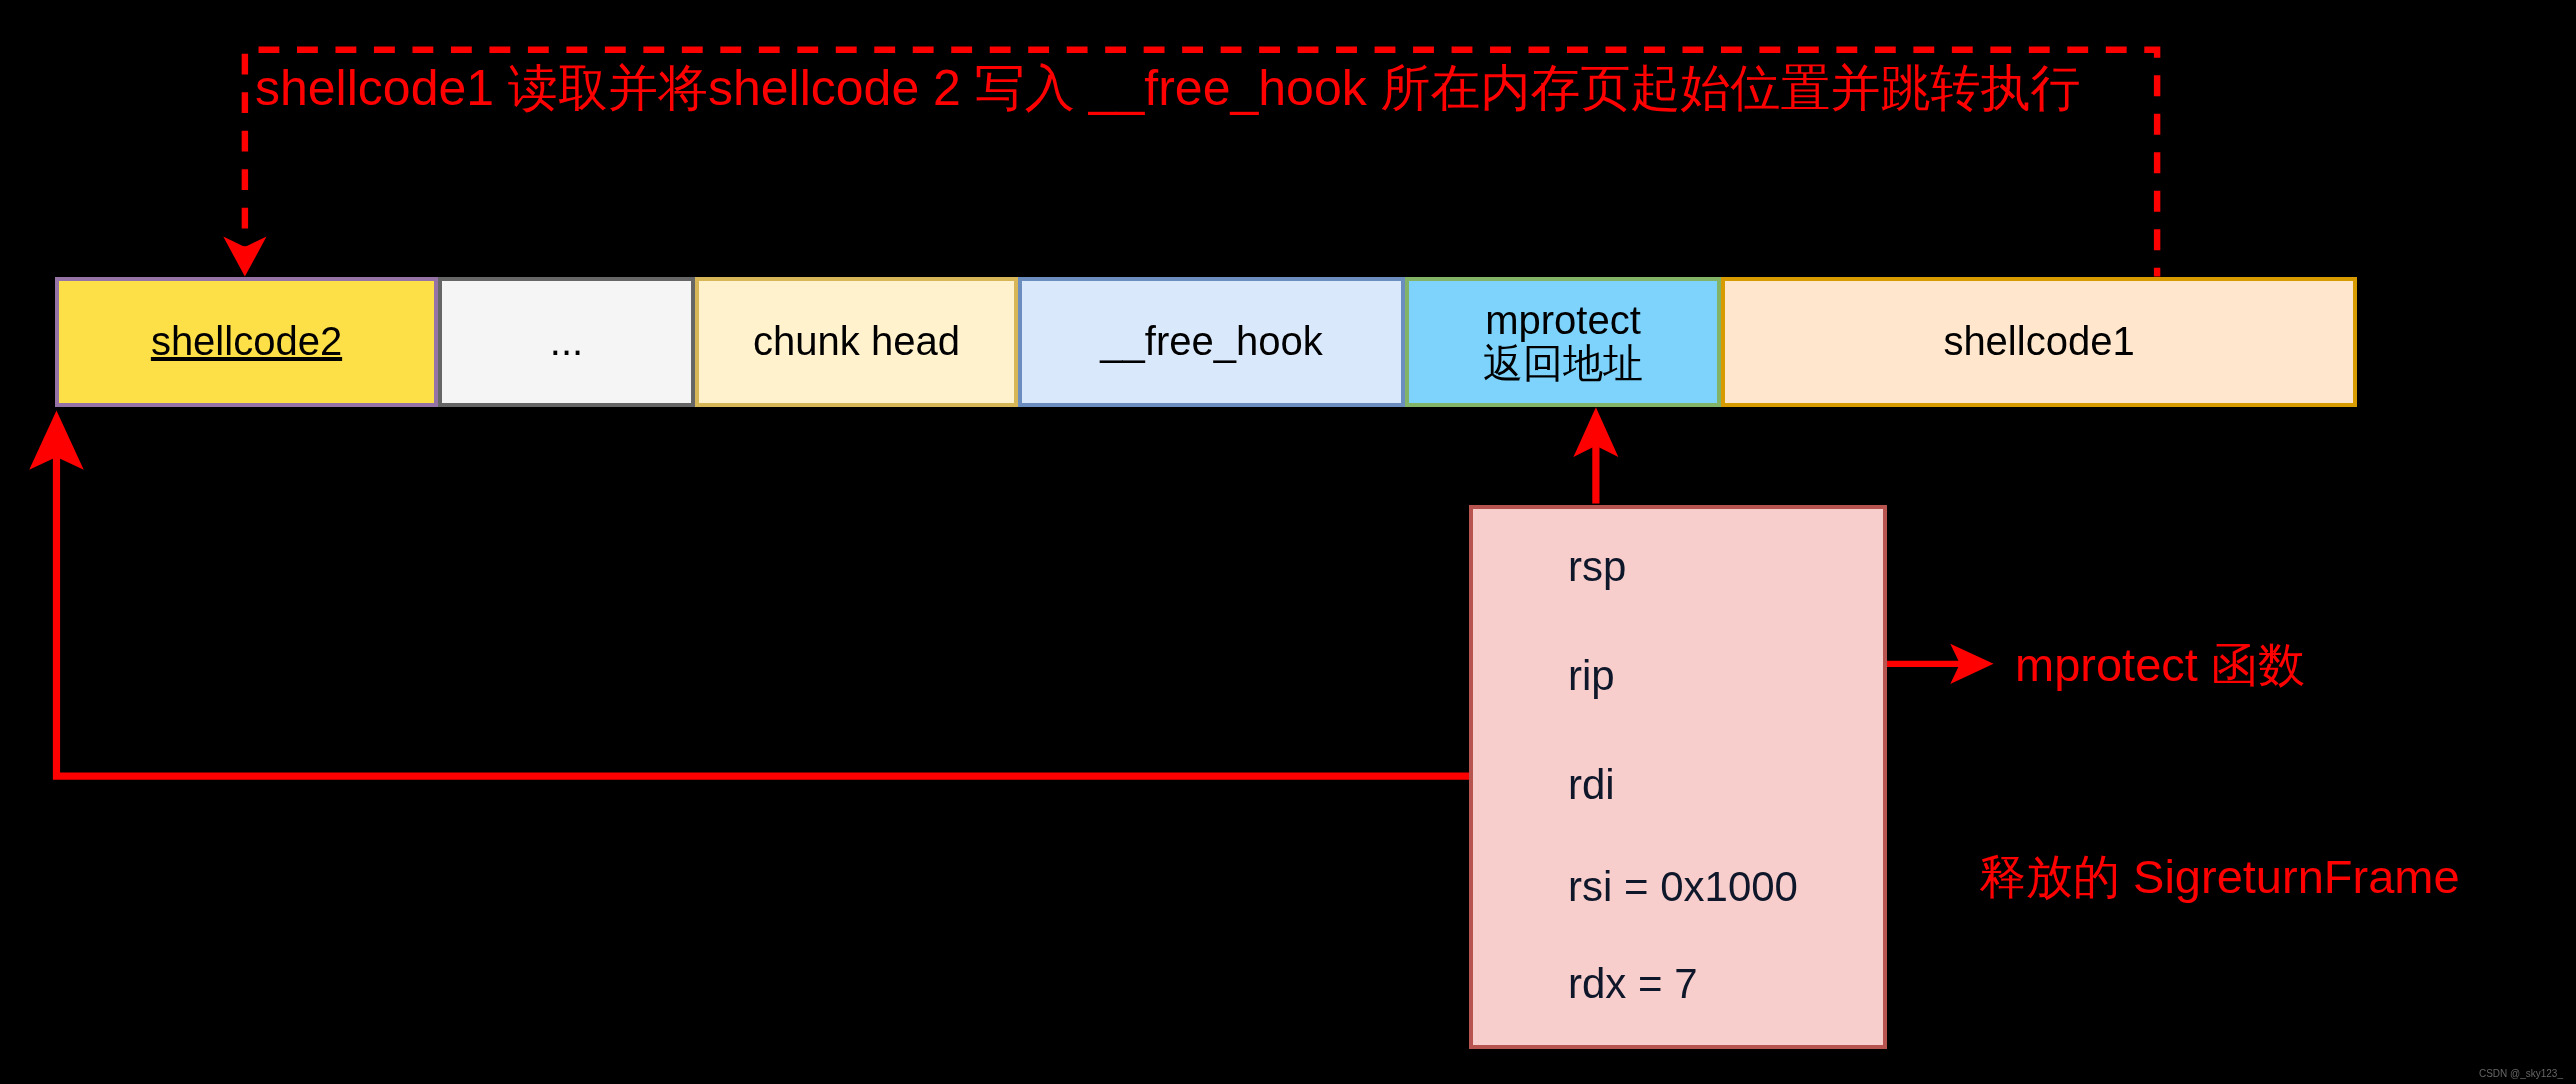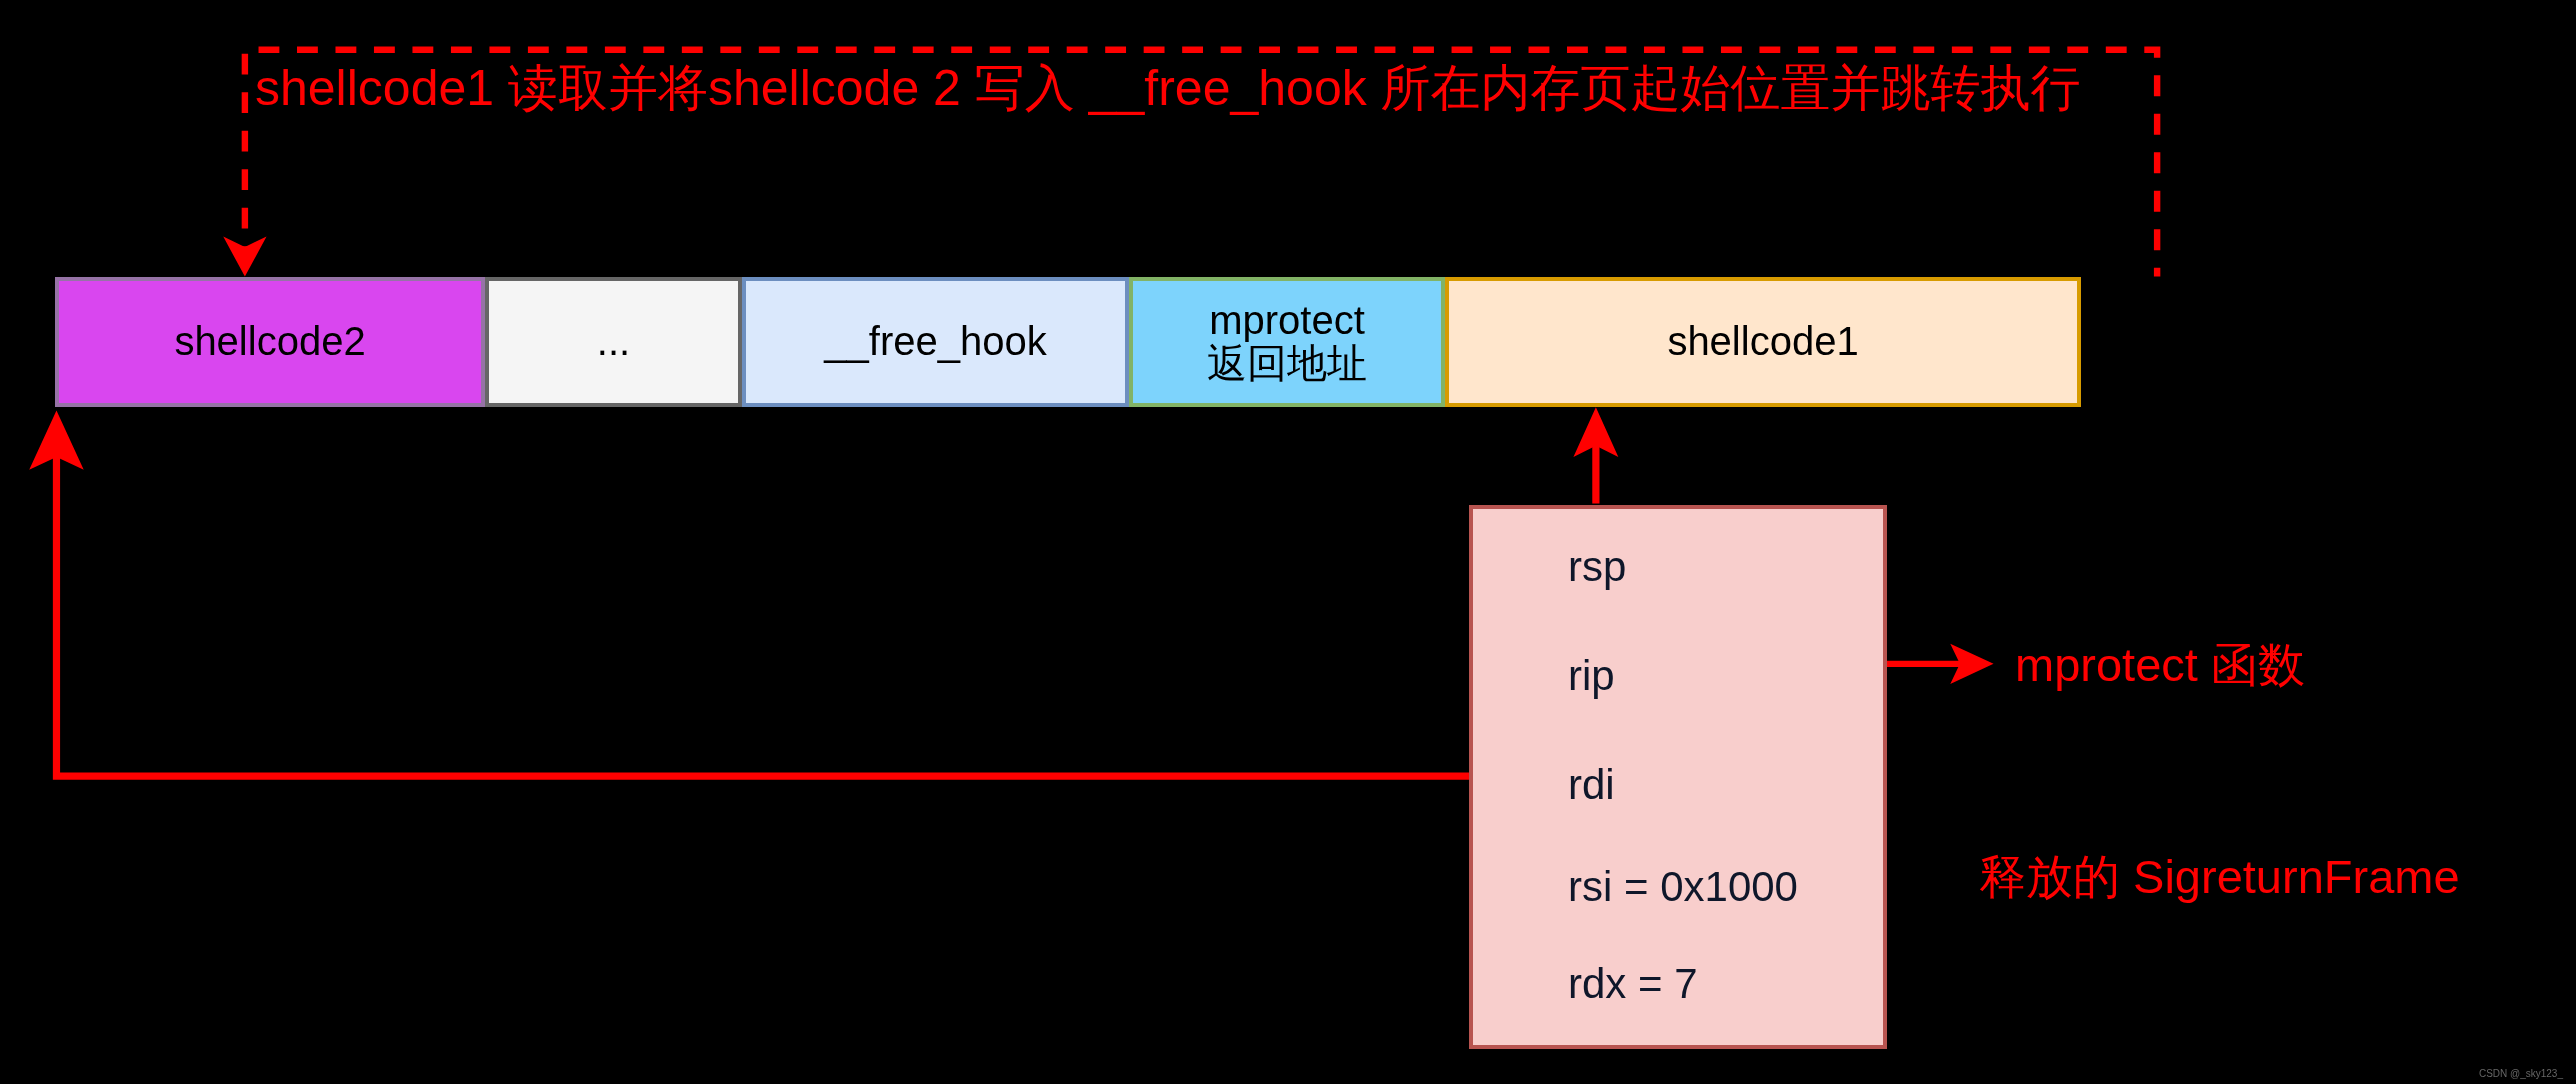--- a/index.html
+++ b/index.html
@@ -135,22 +135,23 @@
 
     <g>
       <path d="M 1905 968 L 70 968 L 70 565" fill="none" stroke="#ff0000" stroke-width="9"></path>
       <path d="M 70 512 L 36 586 L 70 570 L 104 586 Z" fill="#ff0000"></path>
     </g>
   </svg>
 
   <div id="annotation-text">shellcode1 读取并将shellcode 2 写入 __free_hook 所在内存页起始位置并跳转执行</div>
 
   <div id="memory-row">
-    <div class="mem-block" style="width: 430px; background: #d946ef; border-color: rgb(150, 115, 166);">shellcode2</div>
+    <div class="mem-block" style="width: 383px; background: #fde047; border-color: rgb(150, 115, 166); text-decoration: underline;">shellcode2</div>
     <div class="mem-block" style="width: 257px; background: rgb(245, 245, 245); border-color: rgb(102, 102, 102);">...</div>
+    <div class="mem-block" style="width: 323px; background: rgb(255, 242, 204); border-color: rgb(214, 182, 86);">chunk head</div>
     <div class="mem-block" style="width: 387px; background: rgb(218, 232, 252); border-color: rgb(108, 142, 191);">__free_hook</div>
     <div class="mem-block" style="width: 316px; background: #7dd3fc; border-color: rgb(130, 179, 102);">mprotect
 返回地址</div>
     <div class="mem-block" style="width: 636px; background: rgb(255, 230, 204); border-color: rgb(215, 155, 0);">shellcode1</div>
   </div>
 
   <div id="sigreturn-frame" style="background: rgb(248, 206, 204); border-color: rgb(184, 84, 80);">
     <div class="reg-row" style="top:34px">rsp</div>
     <div class="reg-row" style="top:143px">rip</div>
     <div class="reg-row" style="top:252px">rdi</div>

